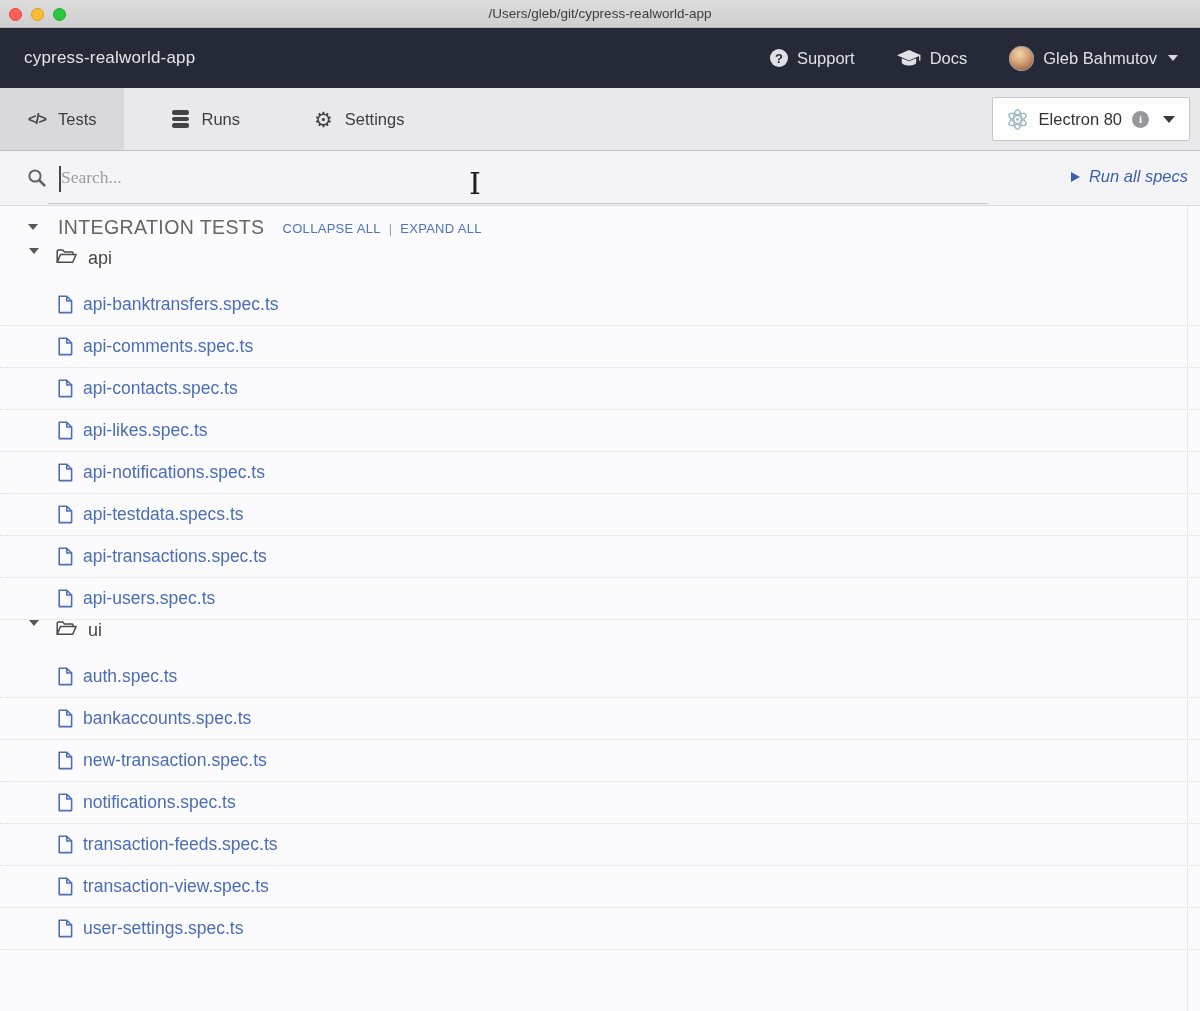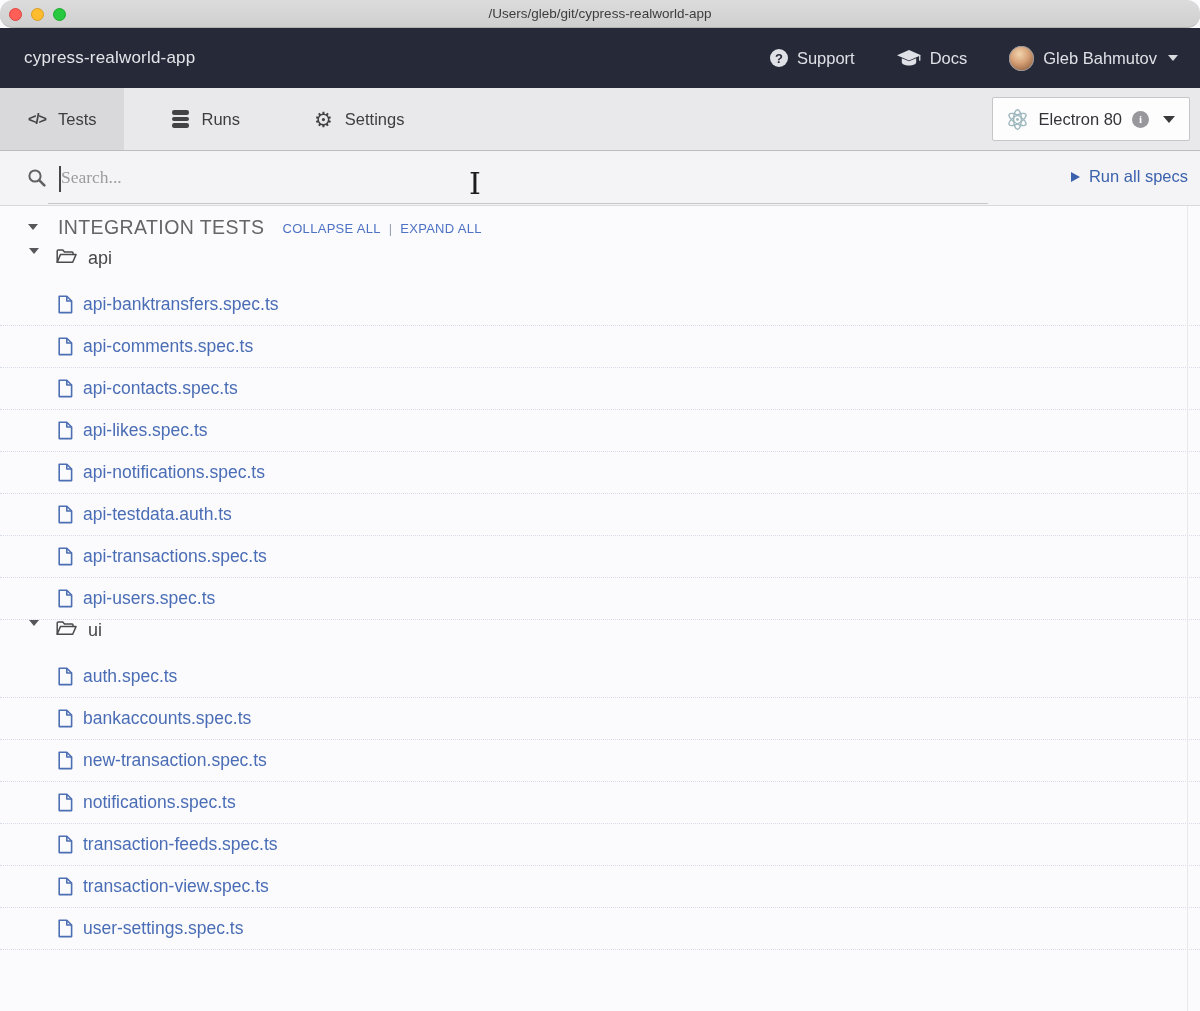--- a/index.html
+++ b/index.html
@@ -8,21 +8,21 @@
     font-family: "Liberation Sans", sans-serif;
     background: #fbfbfd;
     position: relative;
   }
 
   
   .titlebar {
     position: absolute; top: 0; left: 0; width: 1200px; height: 28px;
     background: linear-gradient(#dcdcdc, #cfcfcf);
     border-bottom: 1px solid #b3b3b3;
-    display: flex; align-items: center; border-radius: 13px;
+    display: flex; align-items: center;
   }
   .traffic-lights { display: flex; gap: 9px; padding-left: 9px; position: absolute; left: 0; top: 7.5px; }
   .traffic { width: 13px; height: 13px; border-radius: 50%; }
   .traffic.red    { background: #ff5f57; border: 0.5px solid #e0443e; }
   .traffic.yellow { background: #febc2e; border: 0.5px solid #d89e24; }
   .traffic.green  { background: #28c840; border: 0.5px solid #1aab29; }
   .titlebar-title {
     width: 100%; text-align: center; font-size: 13.5px; color: #3d3d3d;
   }
 
@@ -94,21 +94,21 @@
     border-bottom: 1px solid #c7c7ca;
   }
   .search-input {
     width: 100%; height: 100%; border: none; outline: none; background: transparent;
     font-family: Liberation Serif, serif; font-size: 17.5px; color: #333; padding-left: 13px;
   }
   .search-input::placeholder { color: #9b9ba1; opacity: 1; }
   .text-caret { position: absolute; left: 11px; top: 15px; width: 1.5px; height: 26px; background: #45474b; }
   .run-all {
     position: absolute; right: 12px; top: 16px; display: flex; align-items: center; gap: 9px;
-    color: #3c62ad; font-size: 16.5px; cursor: default;
+    color: #3c62ad; font-size: 16.5px; cursor: default; font-style: italic;
   }
   .play-triangle {
     width: 0; height: 0; border-top: 5.5px solid transparent; border-bottom: 5.5px solid transparent;
     border-left: 9px solid #3c62ad;
   }
   .ibeam-cursor {
     position: absolute; left: 469px; top: 169px; z-index: 50;
     font-family: "DejaVu Serif", serif; font-size: 30px; color: #1c1c1e; line-height: 1;
     pointer-events: none;
   }
@@ -284,21 +284,21 @@
           <path d="M1.2 1.2 h7.6 l4.8 4.8 v11.6 h-12.4 Z" fill="none" stroke="#4d6fb3" stroke-width="1.6" stroke-linejoin="round"></path>
           <path d="M8.8 1.2 v4.8 h4.8" fill="none" stroke="#4d6fb3" stroke-width="1.6" stroke-linejoin="round"></path>
         </svg>
         <span class="file-name">api-notifications.spec.ts</span>
       </div>
       <div class="file-row">
         <svg class="file-icon" width="15" height="19" viewBox="0 0 15 19">
           <path d="M1.2 1.2 h7.6 l4.8 4.8 v11.6 h-12.4 Z" fill="none" stroke="#4d6fb3" stroke-width="1.6" stroke-linejoin="round"></path>
           <path d="M8.8 1.2 v4.8 h4.8" fill="none" stroke="#4d6fb3" stroke-width="1.6" stroke-linejoin="round"></path>
         </svg>
-        <span class="file-name">api-testdata.auth.ts</span>
+        <span class="file-name">api-testdata.specs.ts</span>
       </div>
       <div class="file-row">
         <svg class="file-icon" width="15" height="19" viewBox="0 0 15 19">
           <path d="M1.2 1.2 h7.6 l4.8 4.8 v11.6 h-12.4 Z" fill="none" stroke="#4d6fb3" stroke-width="1.6" stroke-linejoin="round"></path>
           <path d="M8.8 1.2 v4.8 h4.8" fill="none" stroke="#4d6fb3" stroke-width="1.6" stroke-linejoin="round"></path>
         </svg>
         <span class="file-name">api-transactions.spec.ts</span>
       </div>
       <div class="file-row">
         <svg class="file-icon" width="15" height="19" viewBox="0 0 15 19">

